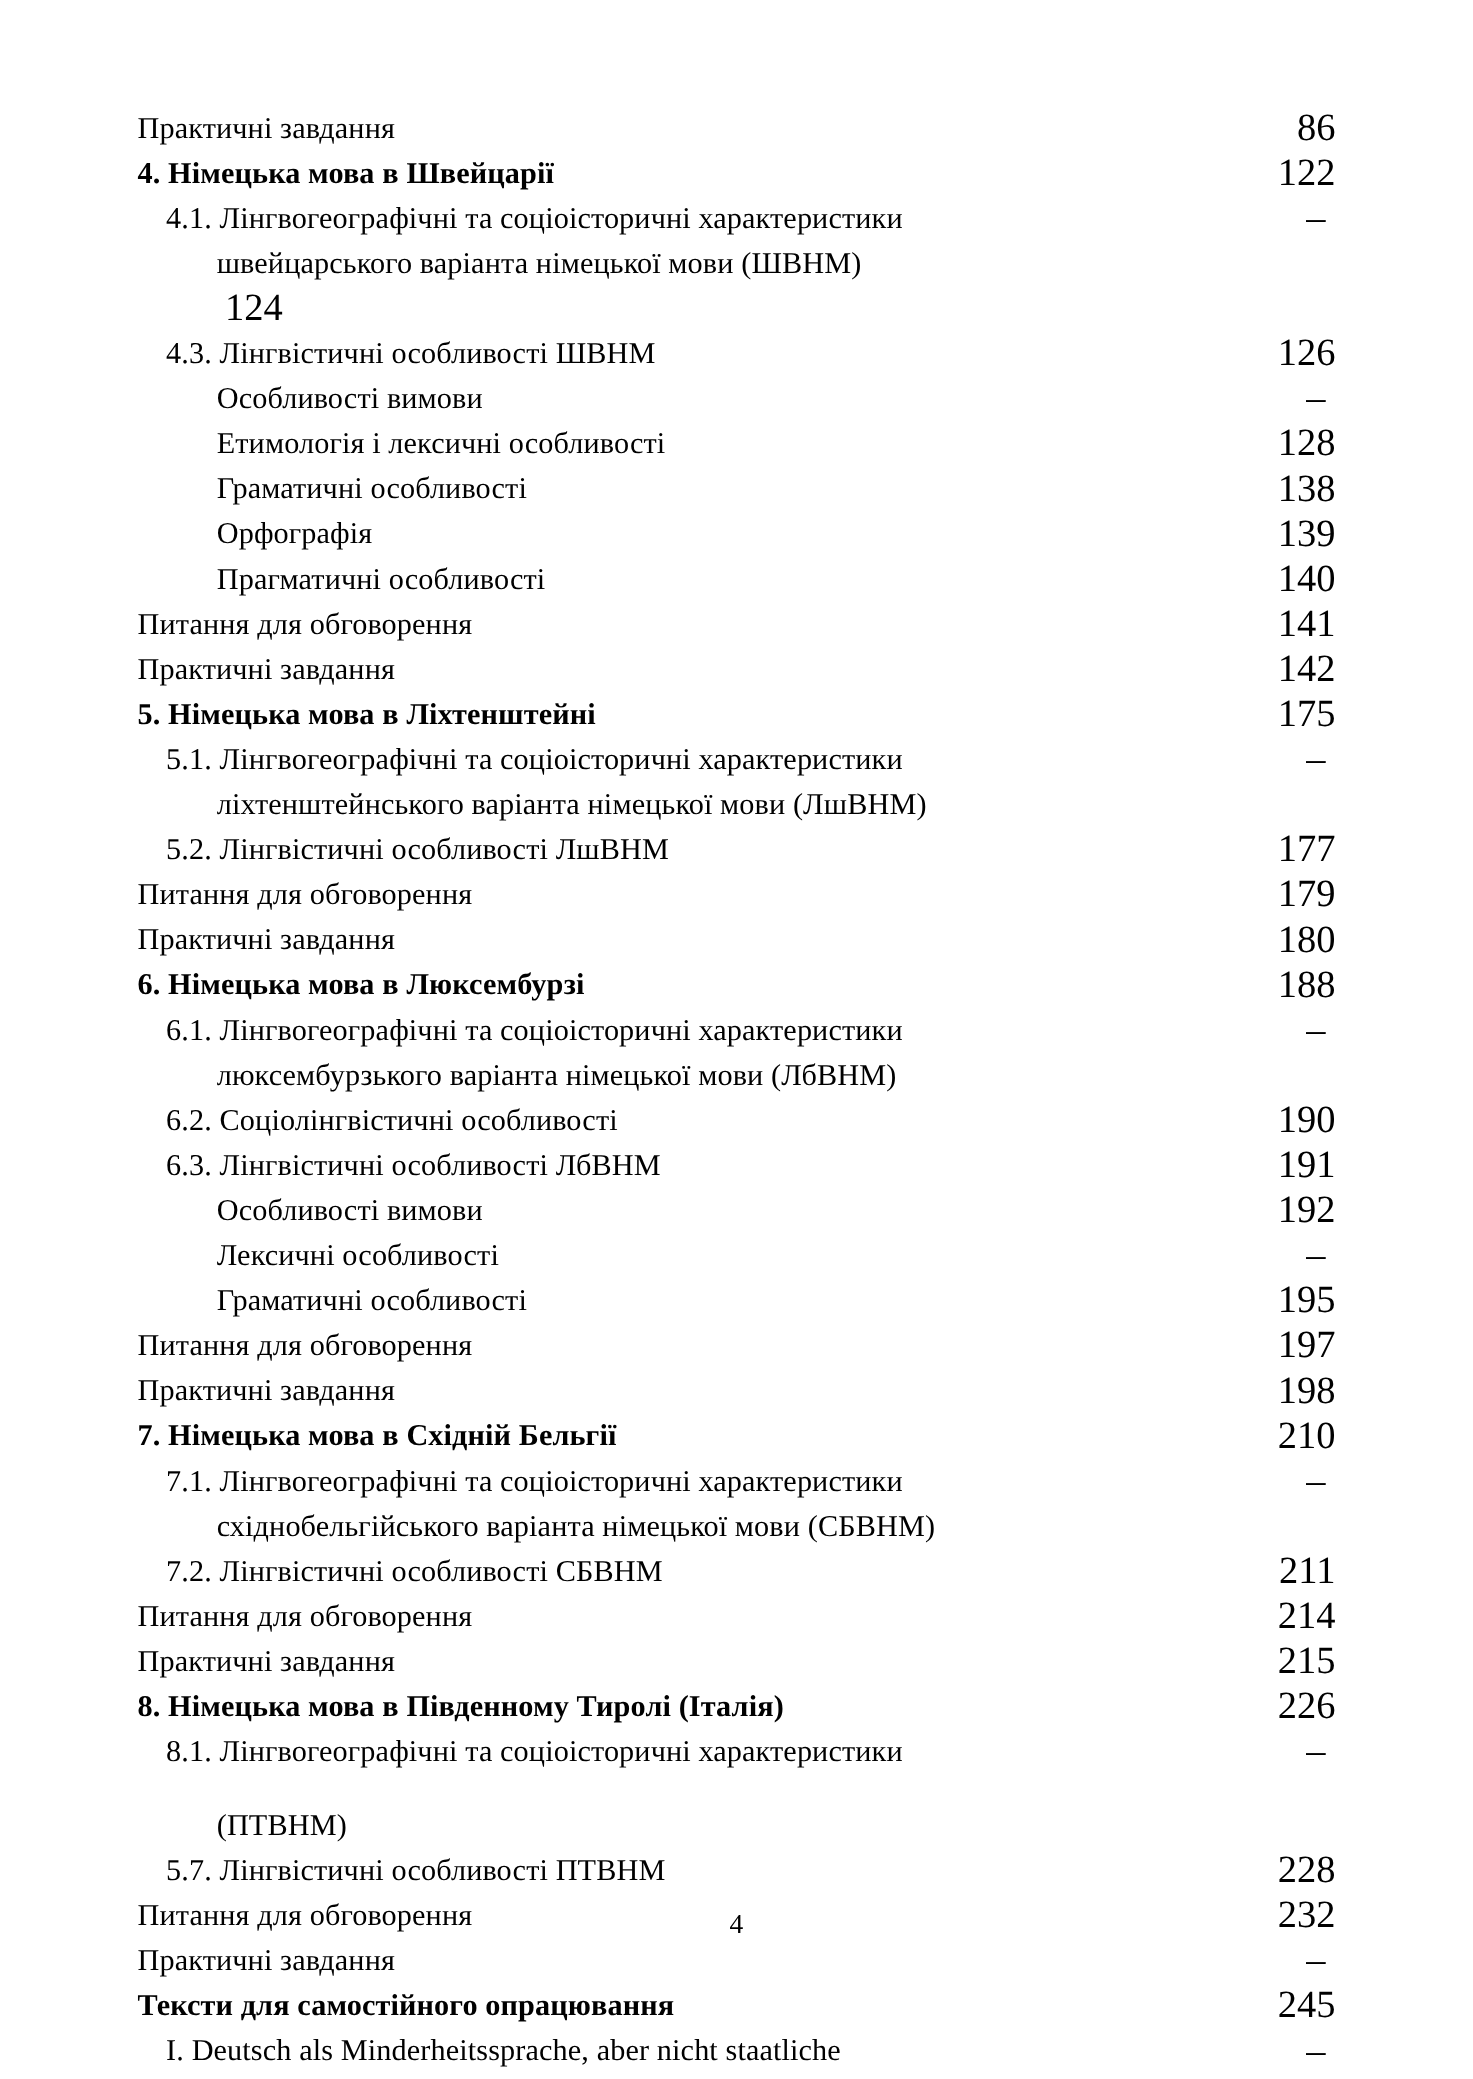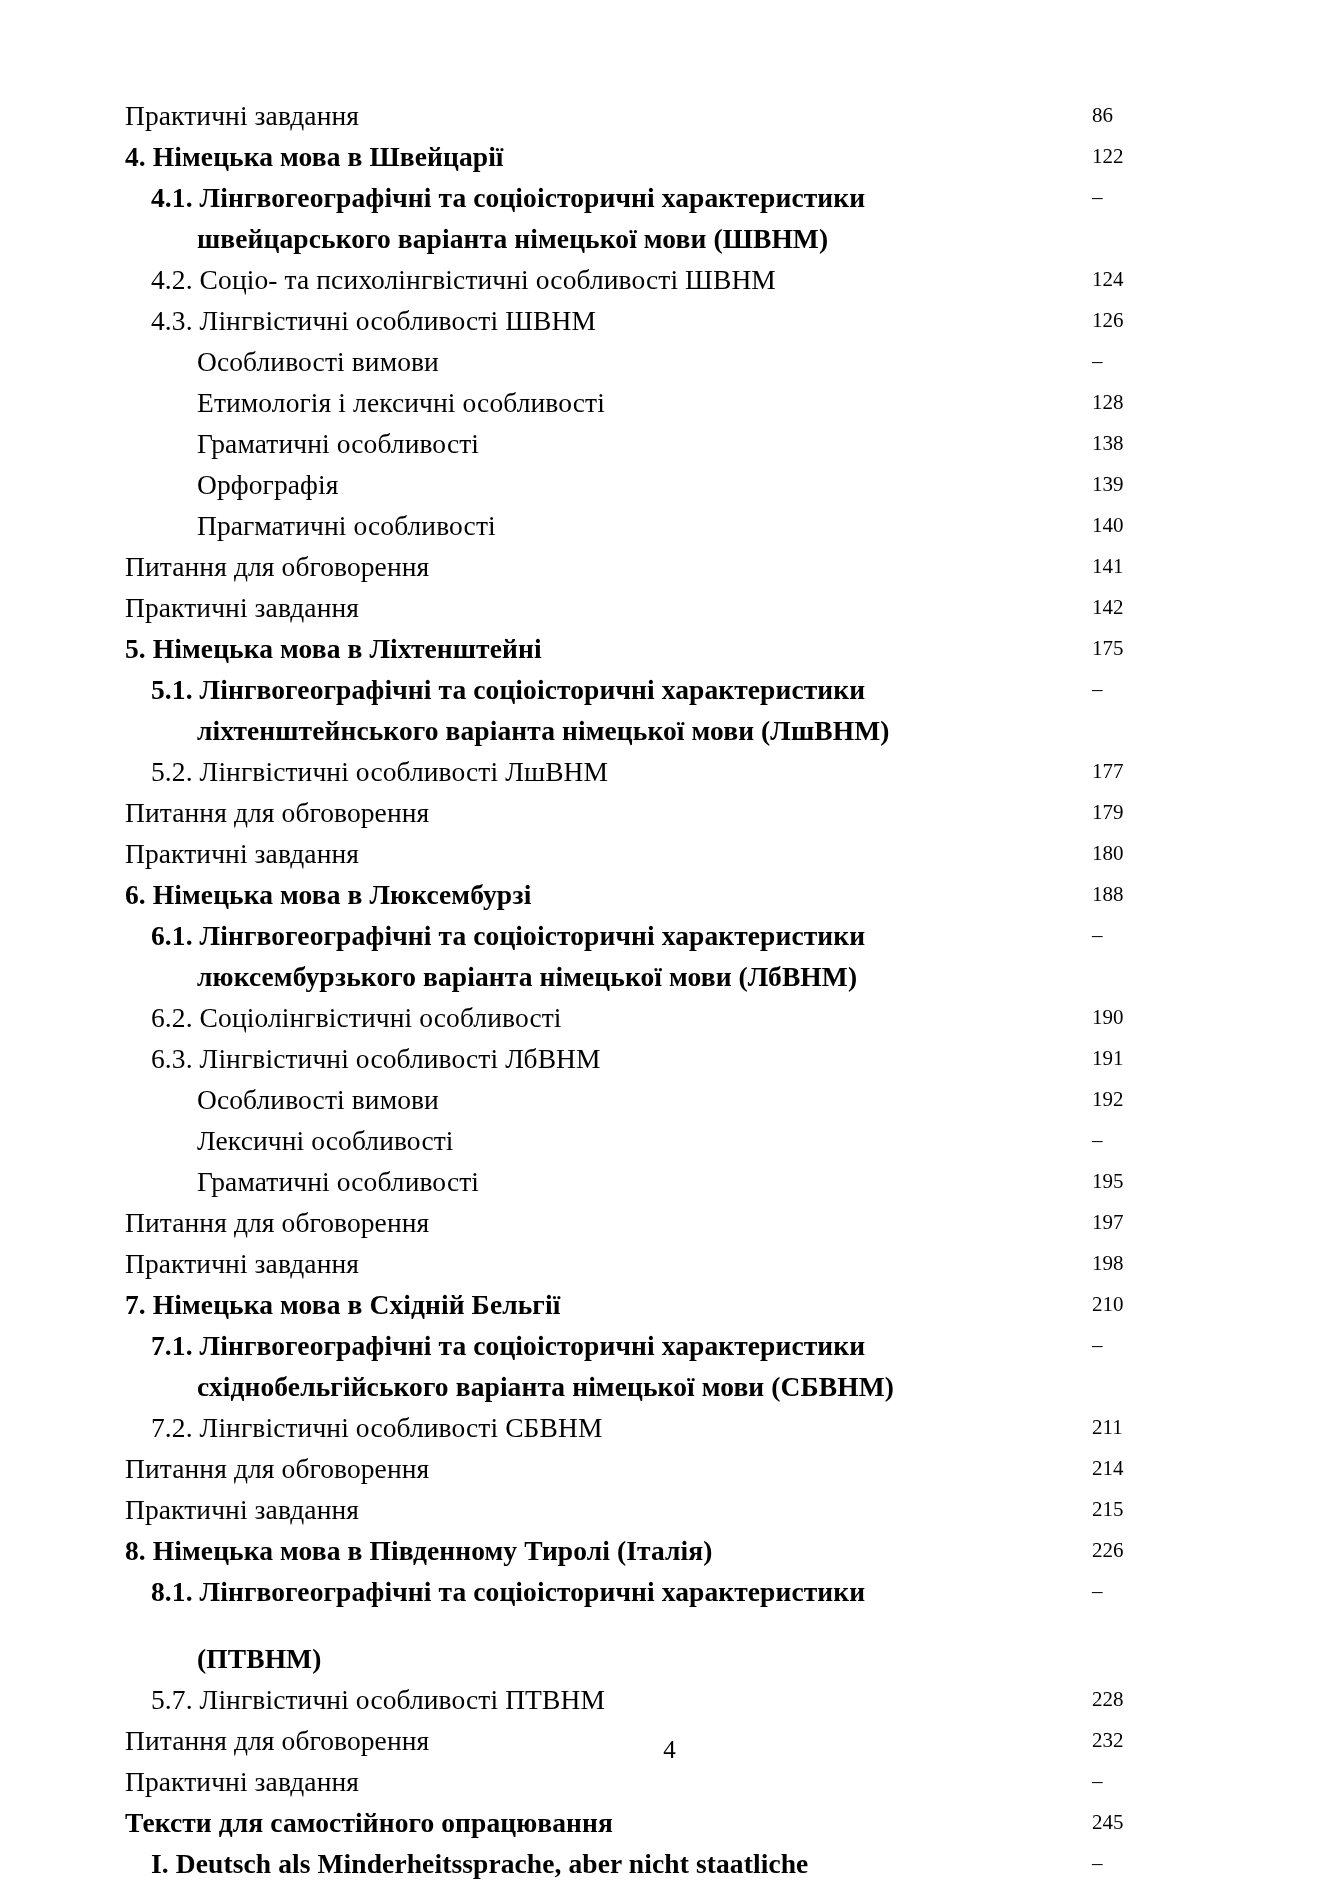--- a/index.html
+++ b/index.html
@@ -37,26 +37,26 @@
     font-size: 27.5px;
     line-height: 41px;
     letter-spacing: 0.1px;
     white-space: pre-wrap;
   }
   
   .entry-text.just {
     text-align: justify;
     text-align-last: left;
     text-justify: inter-word;
-    font-weight: bold;
   }
   .page-num {
     flex: 0 0 auto;
     width: 132px;
-    font-size: 21px;
+    text-align: right;
+    font-size: 35px;
     line-height: 41px;
     padding-left: 10px;
     box-sizing: border-box;
     white-space: nowrap;
     font-family: Liberation Serif, serif;
   }
   .page-num.dash {
     padding-right: 9px;
   }     
   .bold { font-weight: bold; }
@@ -81,21 +81,20 @@
       </div>
       <div class="toc-row">
         <div class="entry-text bold" style="padding-left: 0px;">4. Німецька мова в Швейцарії</div>
         <div class="page-num">122</div>
       </div>
       <div class="toc-row">
         <div class="entry-text just" style="padding-left: 26px;">4.1. Лінгвогеографічні та соціоісторичні характеристики<span class="cont" style="display: block; text-align: center; padding-left: 46px;">швейцарського варіанта німецької мови (ШВНМ)</span></div>
         <div class="page-num dash">–</div>
       </div>
       <div class="toc-row">
-        <div class="entry-text" style="padding-left: 26px;">4.2. Соціо- та психолінгвістичні особливості ШВНМ</div>
         <div class="page-num">124</div>
       </div>
       <div class="toc-row">
         <div class="entry-text" style="padding-left: 26px;">4.3. Лінгвістичні особливості ШВНМ</div>
         <div class="page-num">126</div>
       </div>
       <div class="toc-row">
         <div class="entry-text" style="padding-left: 72px;">Особливості вимови</div>
         <div class="page-num dash">–</div>
       </div>

